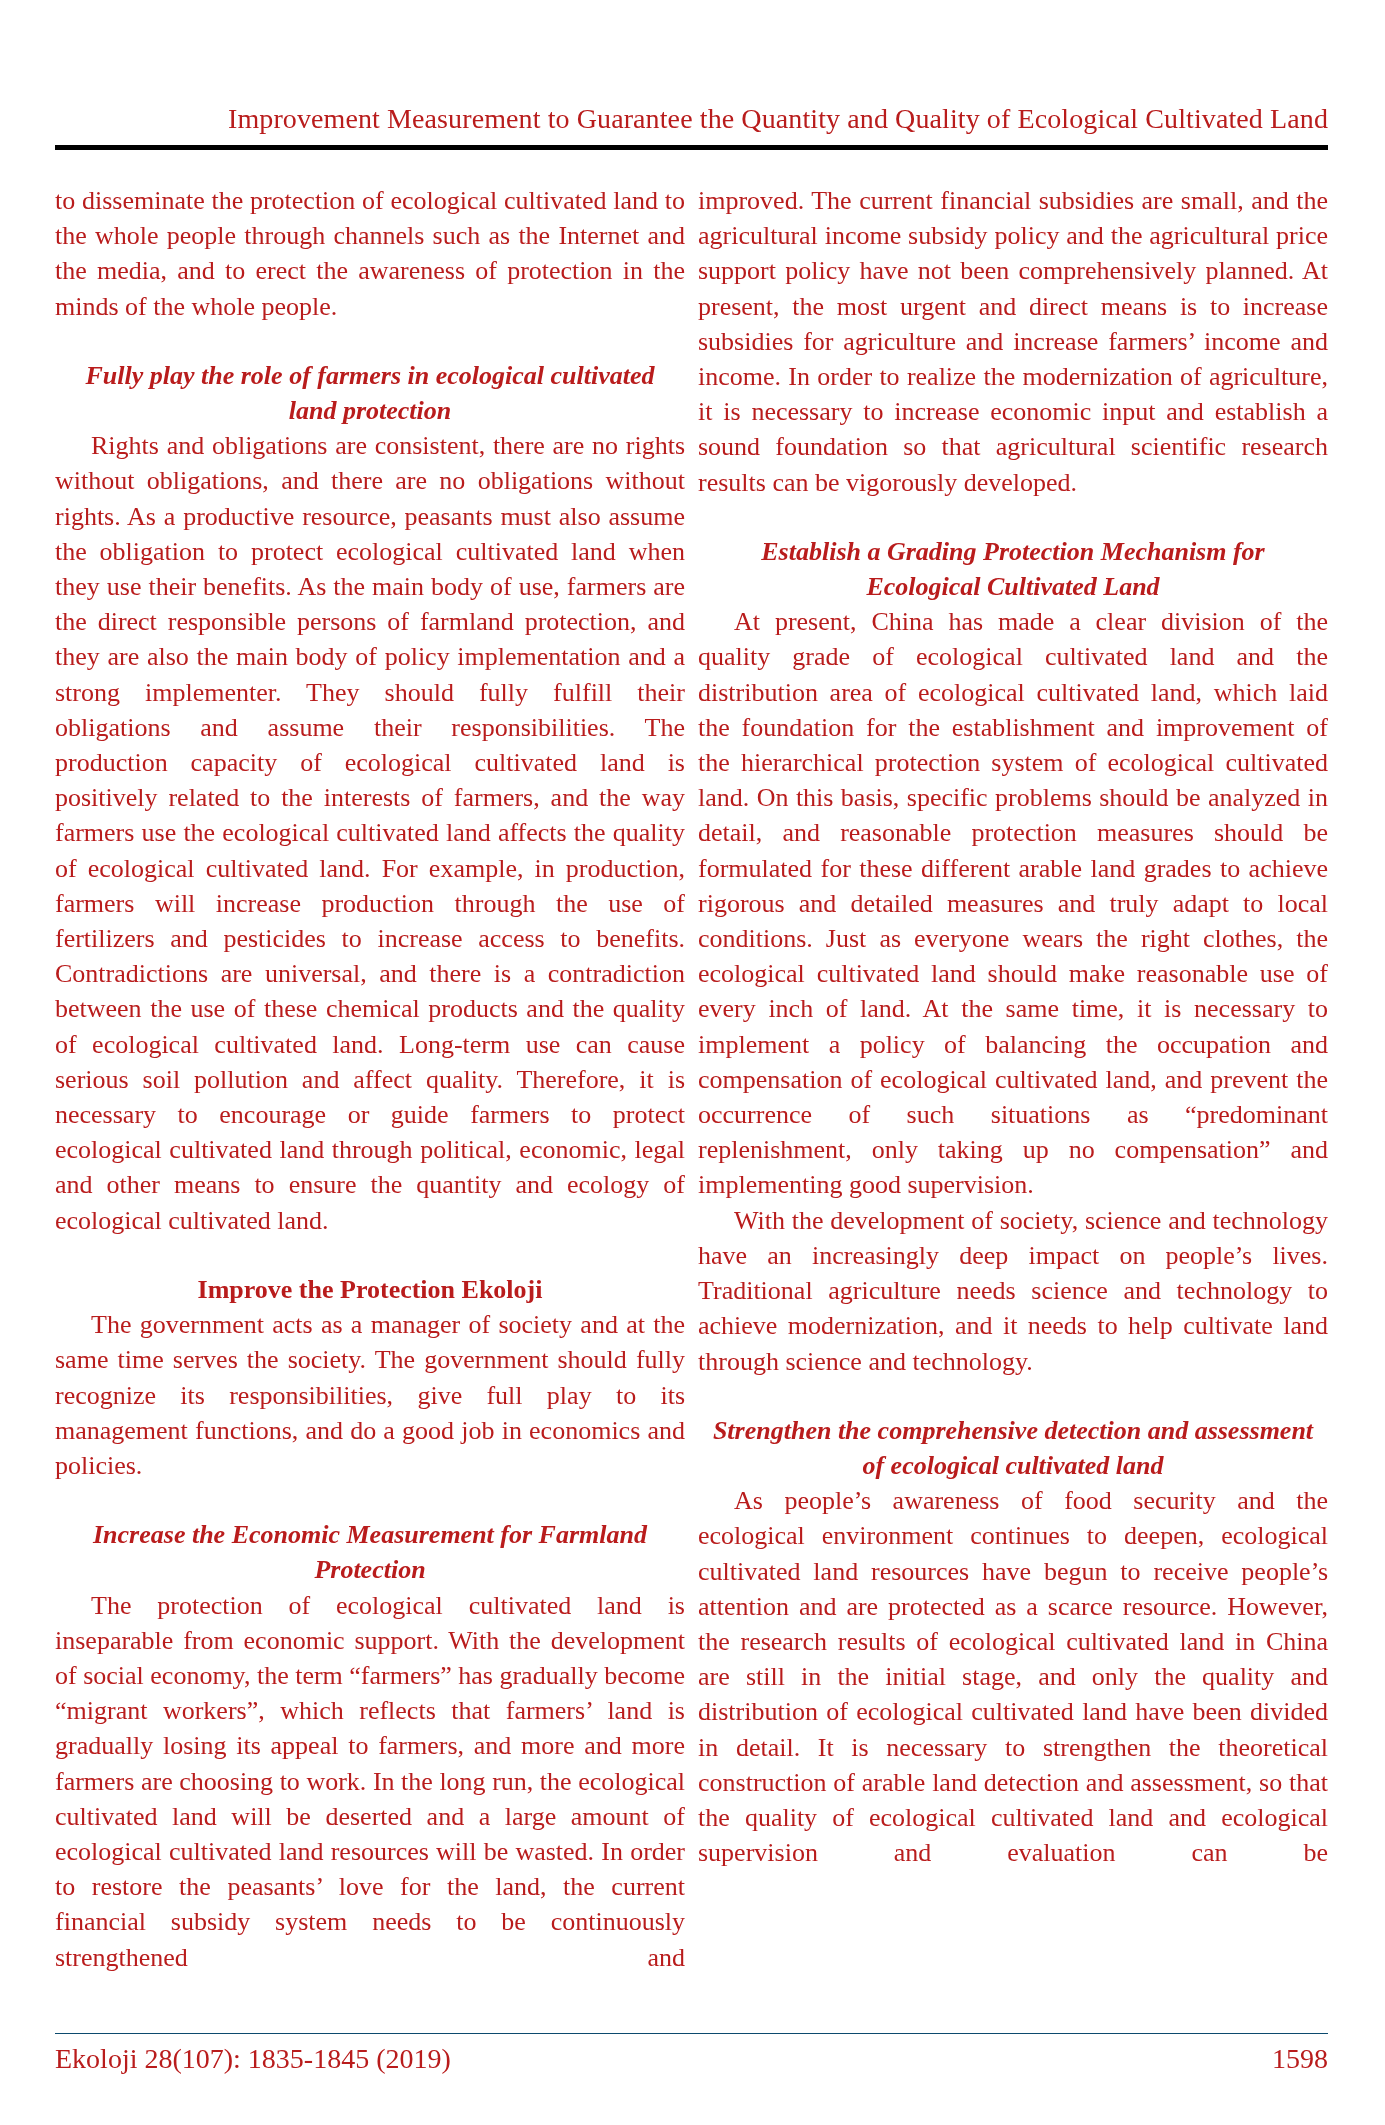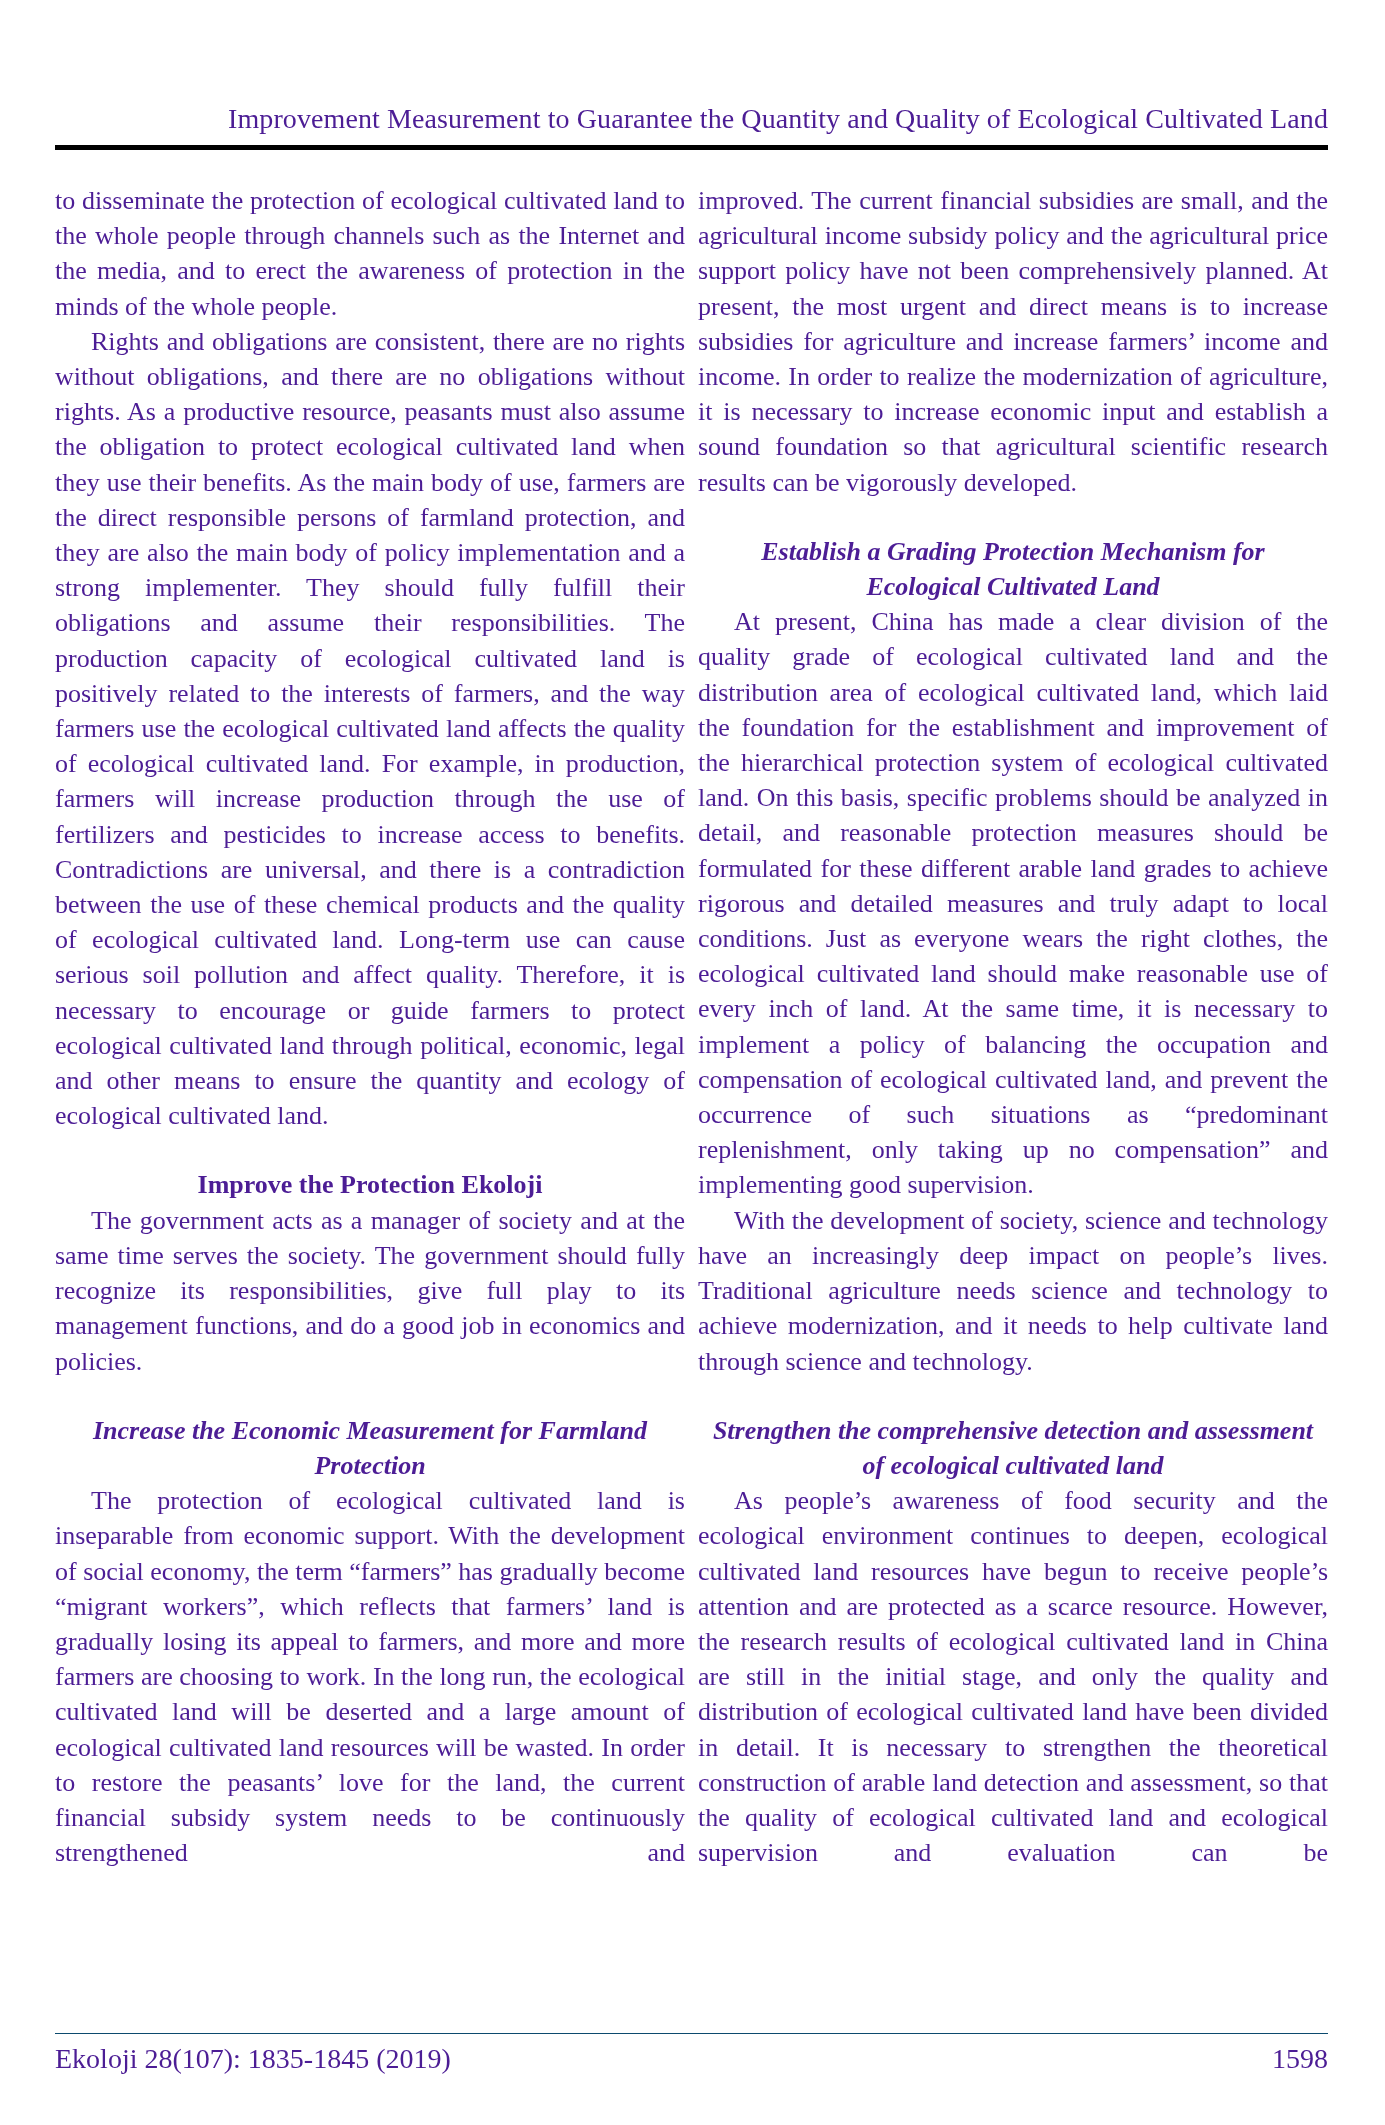--- a/index.html
+++ b/index.html
@@ -5,21 +5,21 @@
   html, body {
     margin: 0;
     padding: 0;
     background: #ffffff;
   }
   .page {
     position: relative;
     width: 1385px;
     height: 2125px;
     background: #ffffff;
-    color: #4c1d95;
+    color: #b91c1c;
     font-family: "Liberation Serif", "DejaVu Serif", serif;
     overflow: hidden;
     box-sizing: border-box;
   }
   .running-head {
     position: absolute;
     top: 0;
     left: 55px;
     right: 57px;
     padding-top: 103px;
@@ -95,20 +95,21 @@
 <div class="page">
 
   <div class="running-head">
     <div class="running-title">Improvement Measurement to Guarantee the Quantity and Quality of Ecological Cultivated Land</div>
   </div>
 
   <div class="content">
 
     <div class="col">
       <p class="para no-indent">to disseminate the protection of ecological cultivated land to the whole people through channels such as the Internet and the media, and to erect the awareness of protection in the minds of the whole people.</p>
+      <h3 class="heading italic">Fully play the role of farmers in ecological cultivated land protection</h3>
       <p class="para">Rights and obligations are consistent, there are no rights without obligations, and there are no obligations without rights. As a productive resource, peasants must also assume the obligation to protect ecological cultivated land when they use their benefits. As the main body of use, farmers are the direct responsible persons of farmland protection, and they are also the main body of policy implementation and a strong implementer. They should fully fulfill their obligations and assume their responsibilities. The production capacity of ecological cultivated land is positively related to the interests of farmers, and the way farmers use the ecological cultivated land affects the quality of ecological cultivated land. For example, in production, farmers will increase production through the use of fertilizers and pesticides to increase access to benefits. Contradictions are universal, and there is a contradiction between the use of these chemical products and the quality of ecological cultivated land. Long-term use can cause serious soil pollution and affect quality. Therefore, it is necessary to encourage or guide farmers to protect ecological cultivated land through political, economic, legal and other means to ensure the quantity and ecology of ecological cultivated land.</p>
       <h2 class="heading">Improve the Protection Ekoloji</h2>
       <p class="para">The government acts as a manager of society and at the same time serves the society. The government should fully recognize its responsibilities, give full play to its management functions, and do a good job in economics and policies.</p>
       <h3 class="heading italic">Increase the Economic Measurement for Farmland Protection</h3>
       <p class="para justify-last">The protection of ecological cultivated land is inseparable from economic support. With the development of social economy, the term “farmers” has gradually become “migrant workers”, which reflects that farmers’ land is gradually losing its appeal to farmers, and more and more farmers are choosing to work. In the long run, the ecological cultivated land will be deserted and a large amount of ecological cultivated land resources will be wasted. In order to restore the peasants’ love for the land, the current financial subsidy system needs to be continuously strengthened and</p>
     </div>
 
     <div class="col">
       <p class="para no-indent">improved. The current financial subsidies are small, and the agricultural income subsidy policy and the agricultural price support policy have not been comprehensively planned. At present, the most urgent and direct means is to increase subsidies for agriculture and increase farmers’ income and income. In order to realize the modernization of agriculture, it is necessary to increase economic input and establish a sound foundation so that agricultural scientific research results can be vigorously developed.</p>
       <h3 class="heading italic">Establish a Grading Protection Mechanism for Ecological Cultivated Land</h3>

